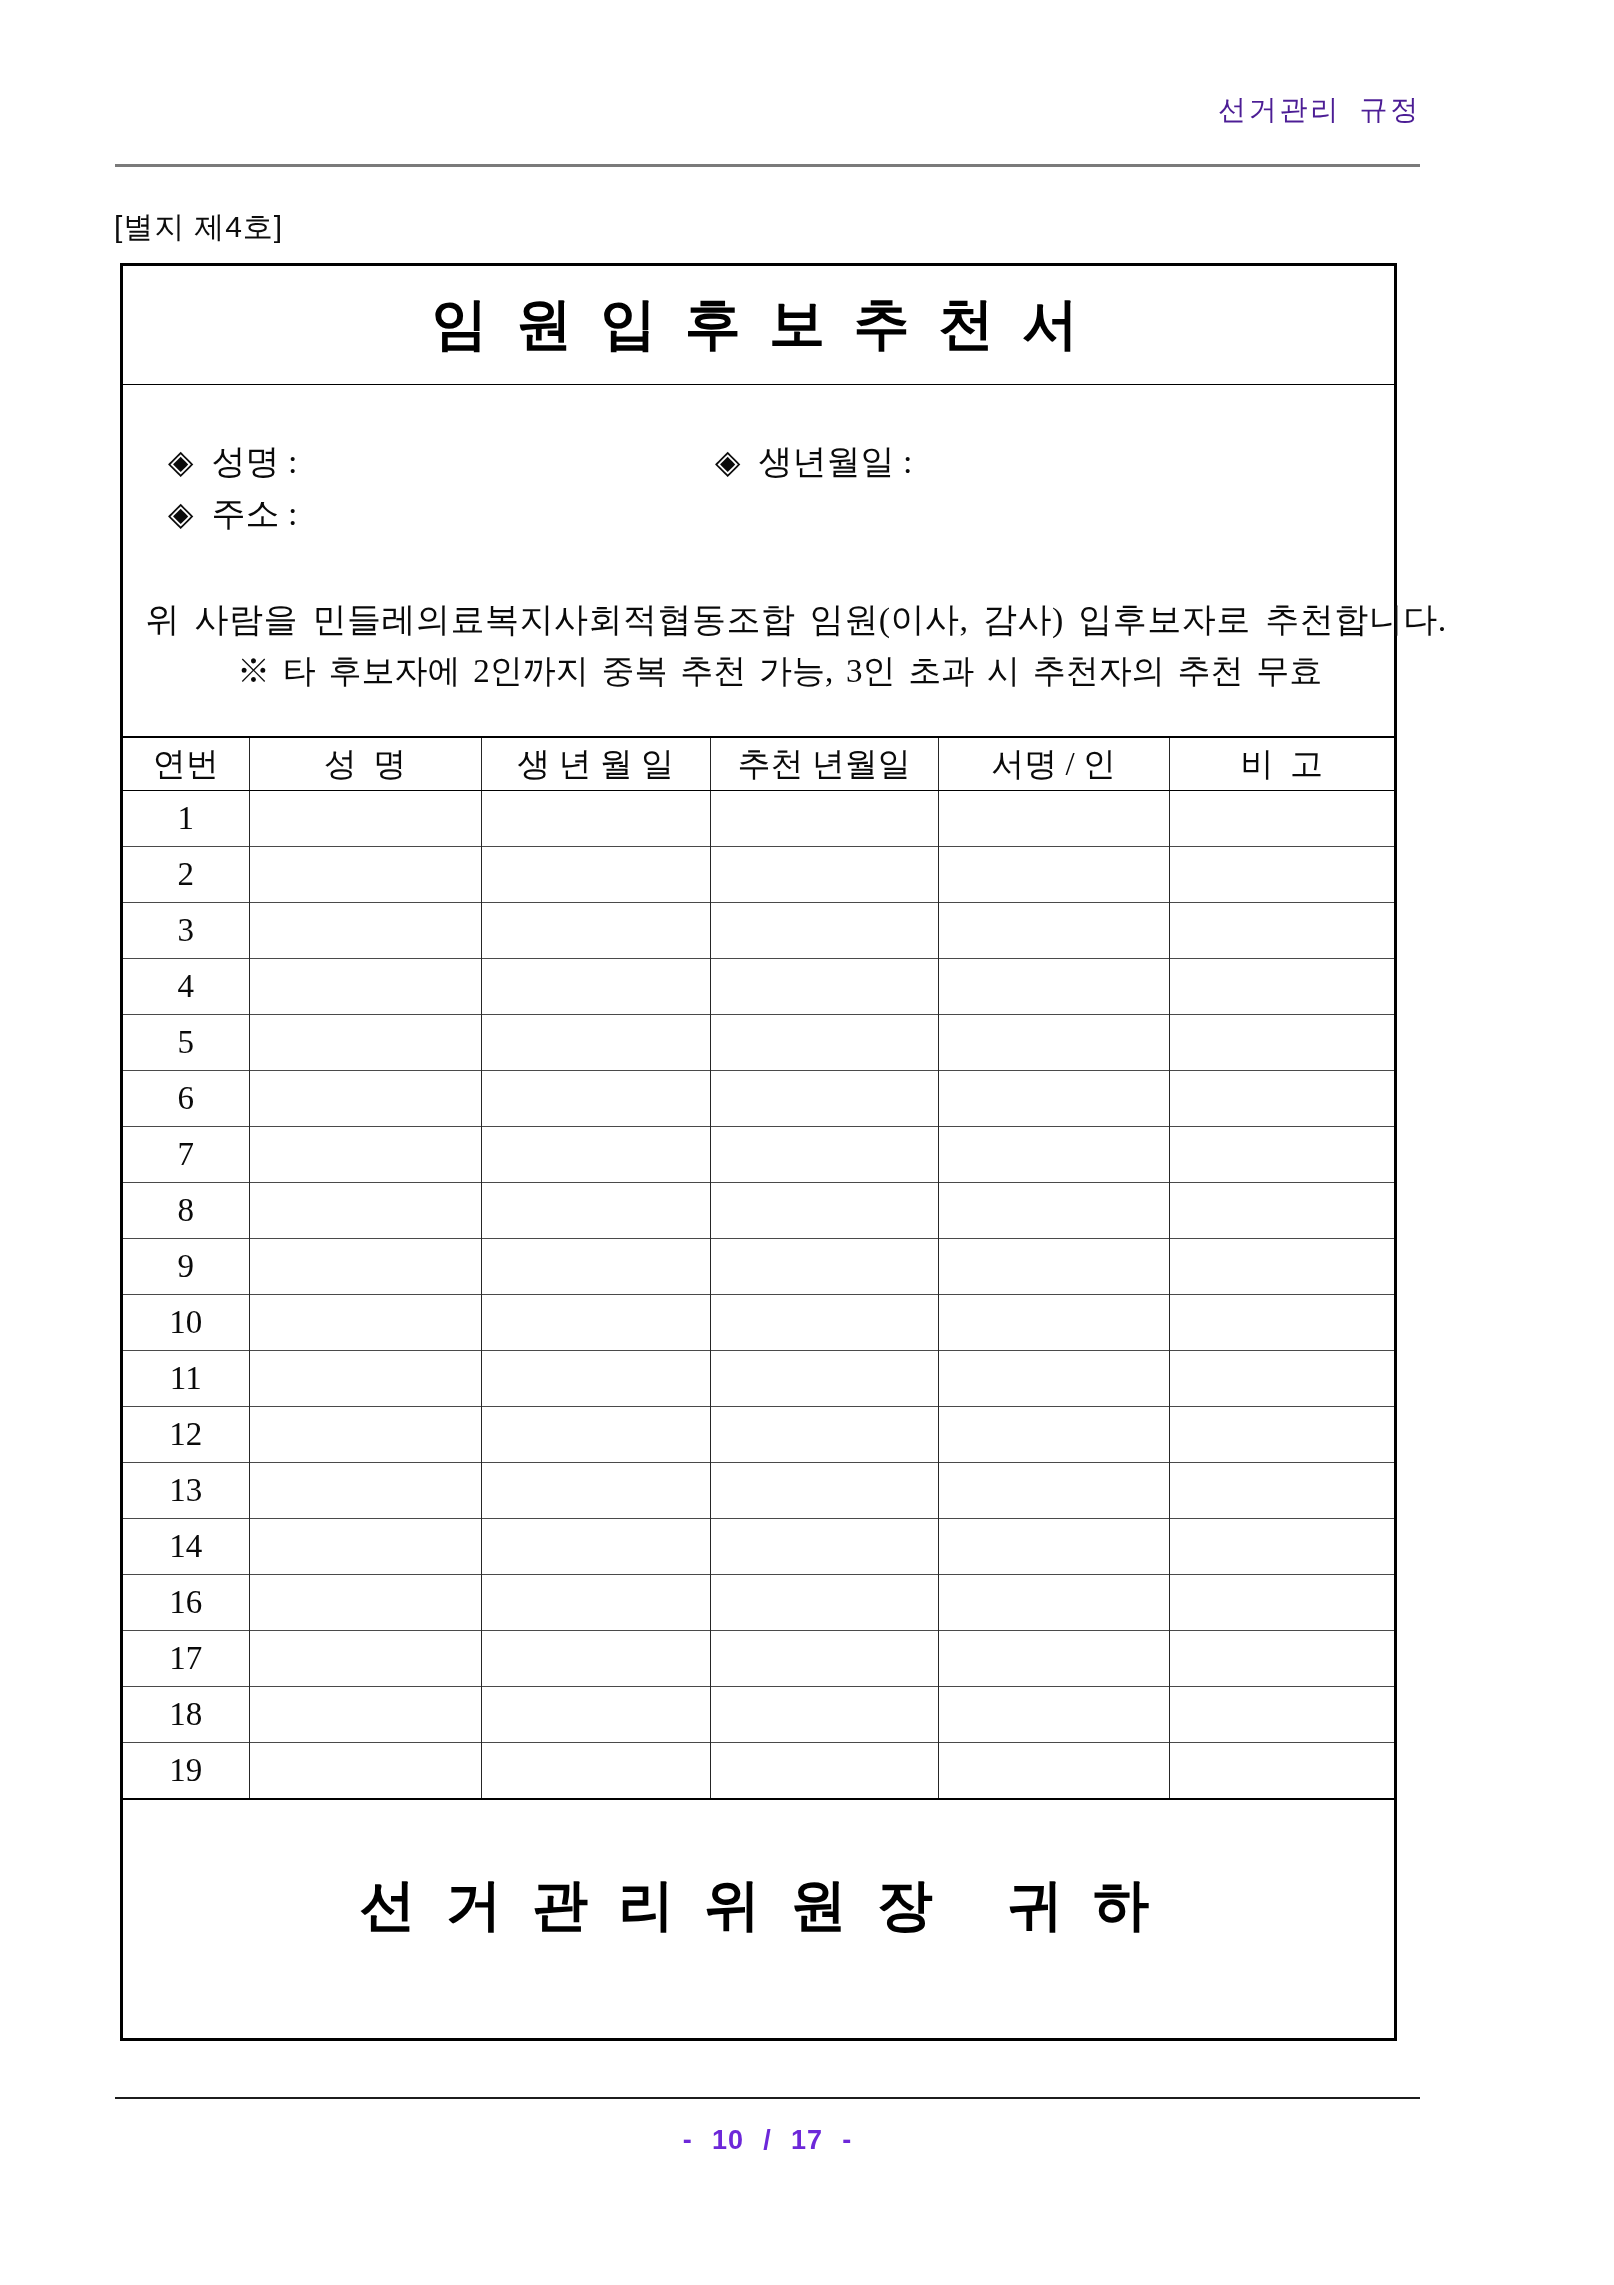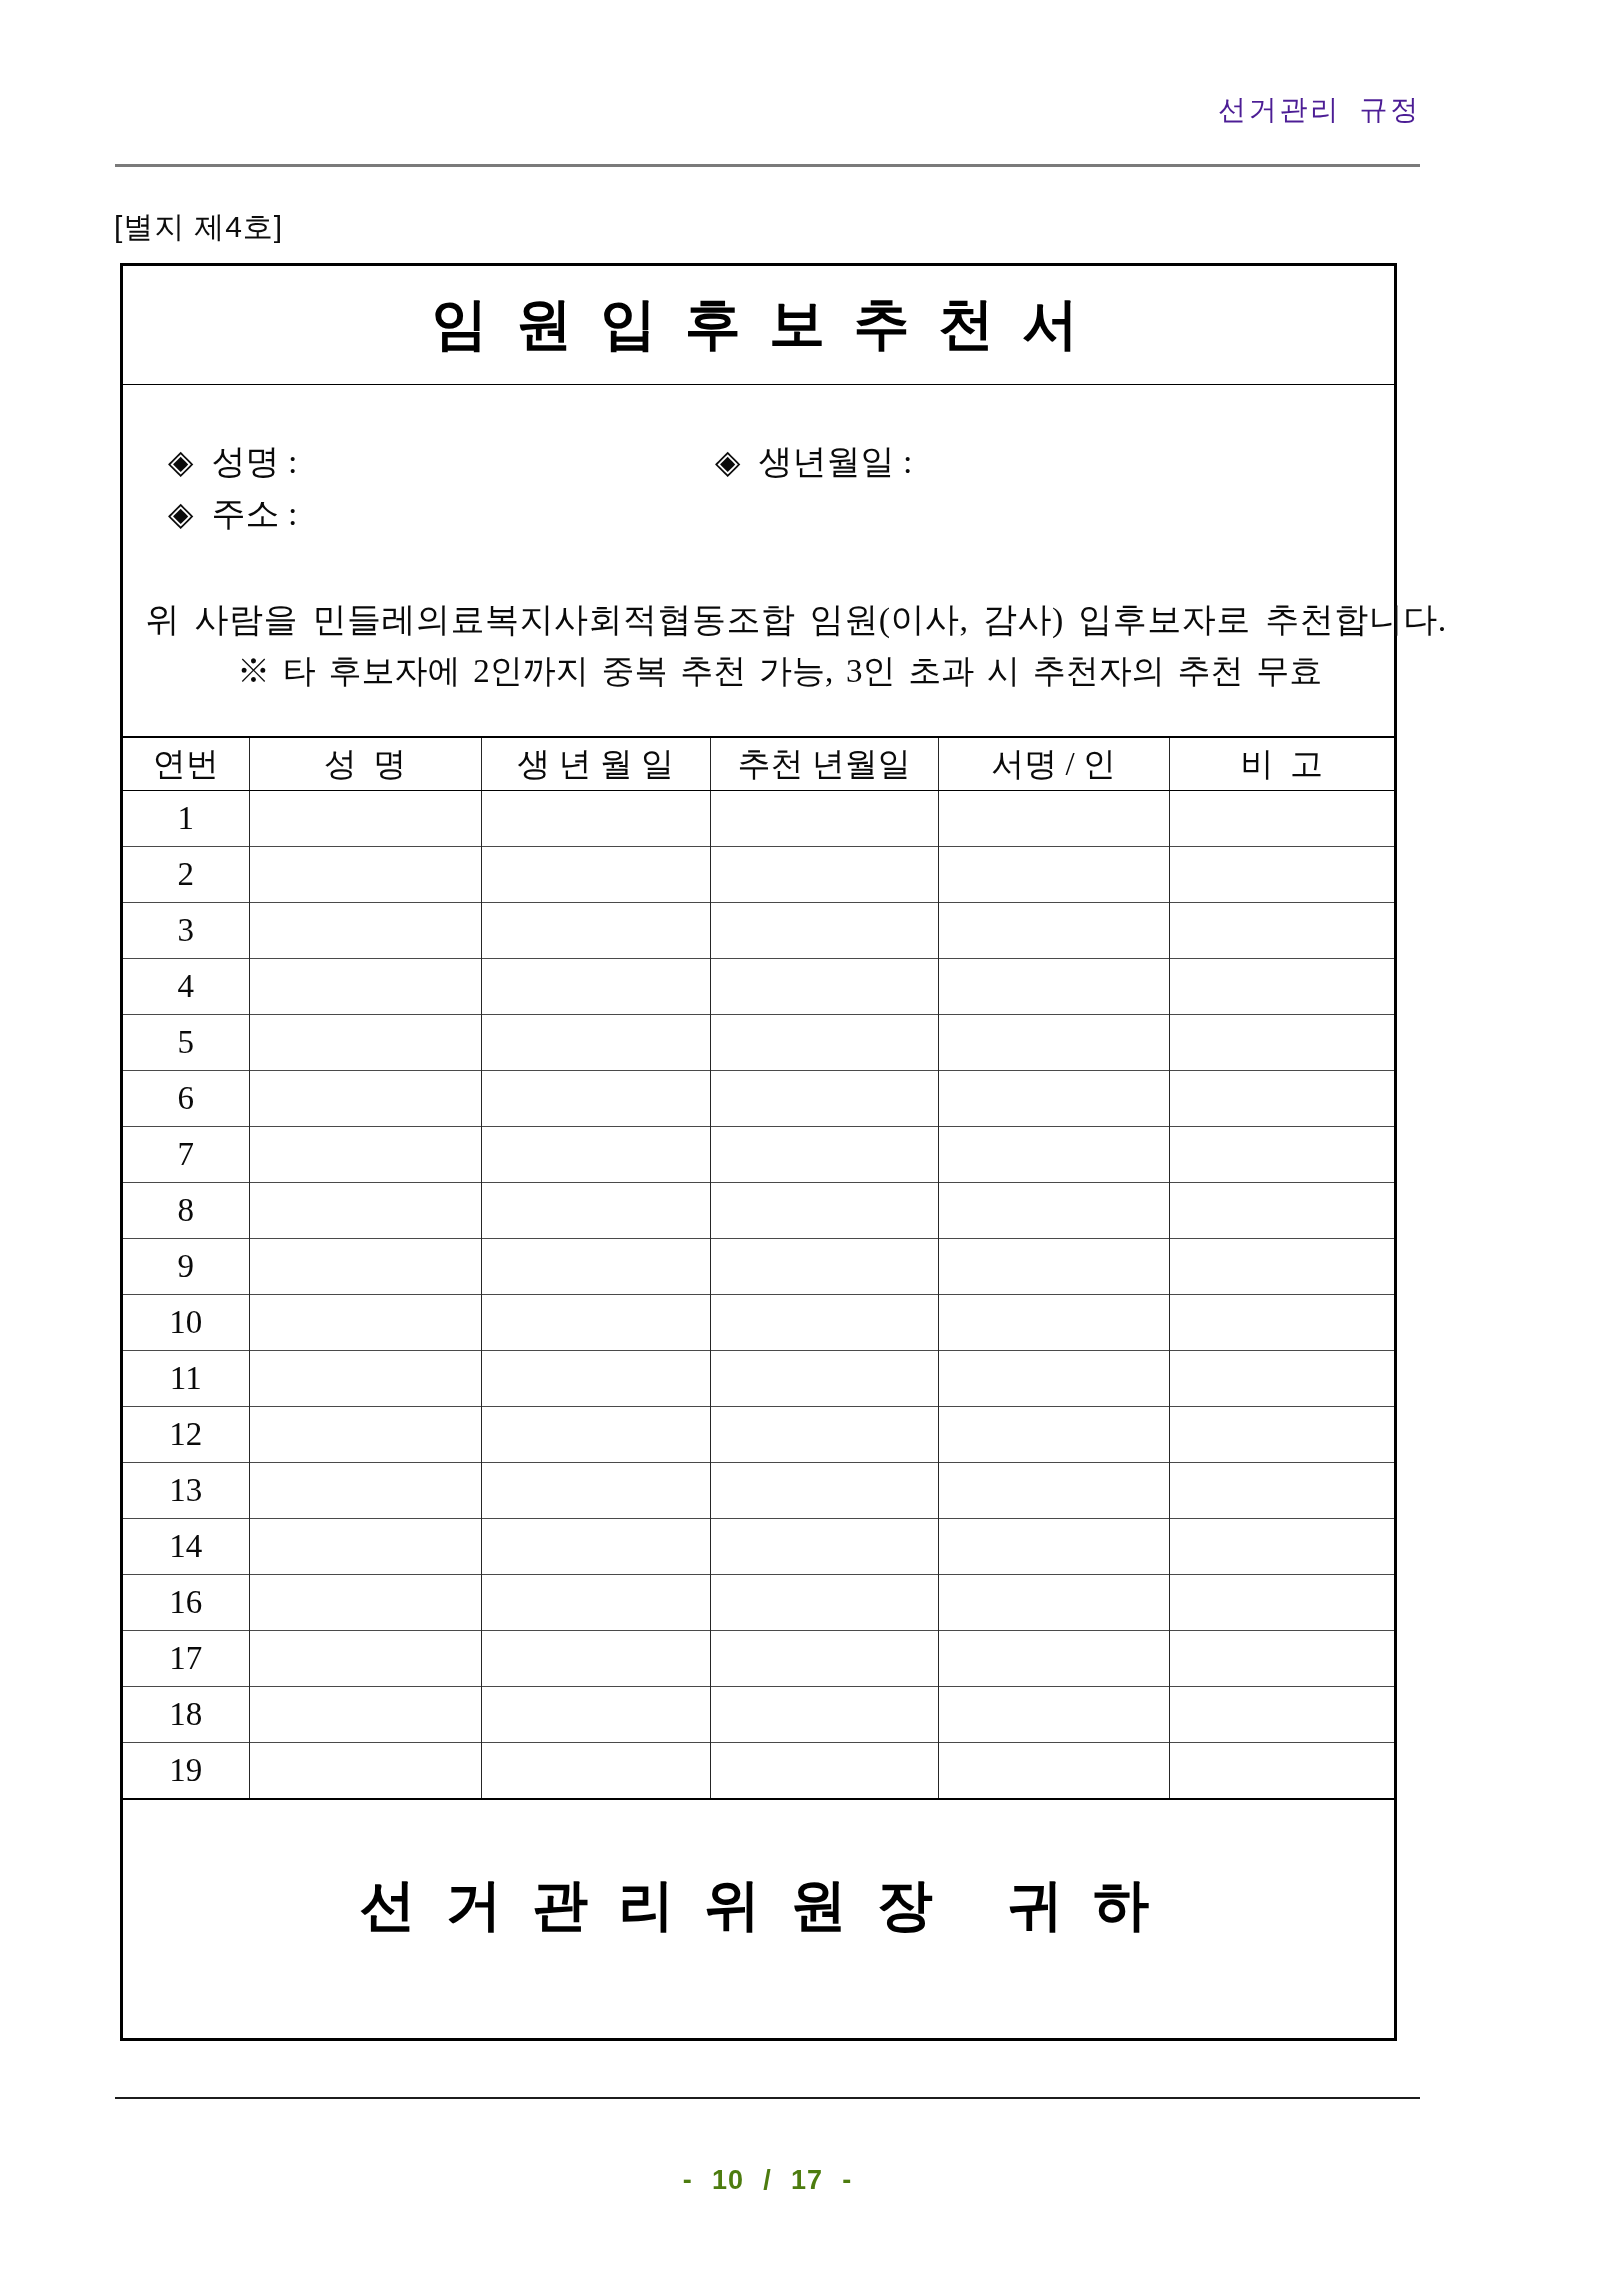--- a/index.html
+++ b/index.html
@@ -75,21 +75,21 @@
     font-size:56px;font-weight:bold;letter-spacing:8.1px;white-space:pre;color:#000;
   }
   
   .footer-rule{
     position:absolute;left:115px;top:2097px;width:1305px;height:1.8px;background:#1c1c1c;
   }
   .page-number{
     position:absolute;left:115px;top:2125px;width:1305px;text-align:center;
     font-family:"Liberation Sans","DejaVu Sans",sans-serif;
     font-size:27px;font-weight:bold;letter-spacing:0.9px;word-spacing:11px;
-    white-space:pre;color:#4d7c0f;margin-top:40px;
+    white-space:pre;color:#6d28d9;
   }
 </style>
 </head>
 <body>
 
 <div class="header-right">선거관리 규정</div>
 <div class="top-rule"></div>
 <div class="attachment-label">[별지 제4호]</div>
 
 <div class="form">

